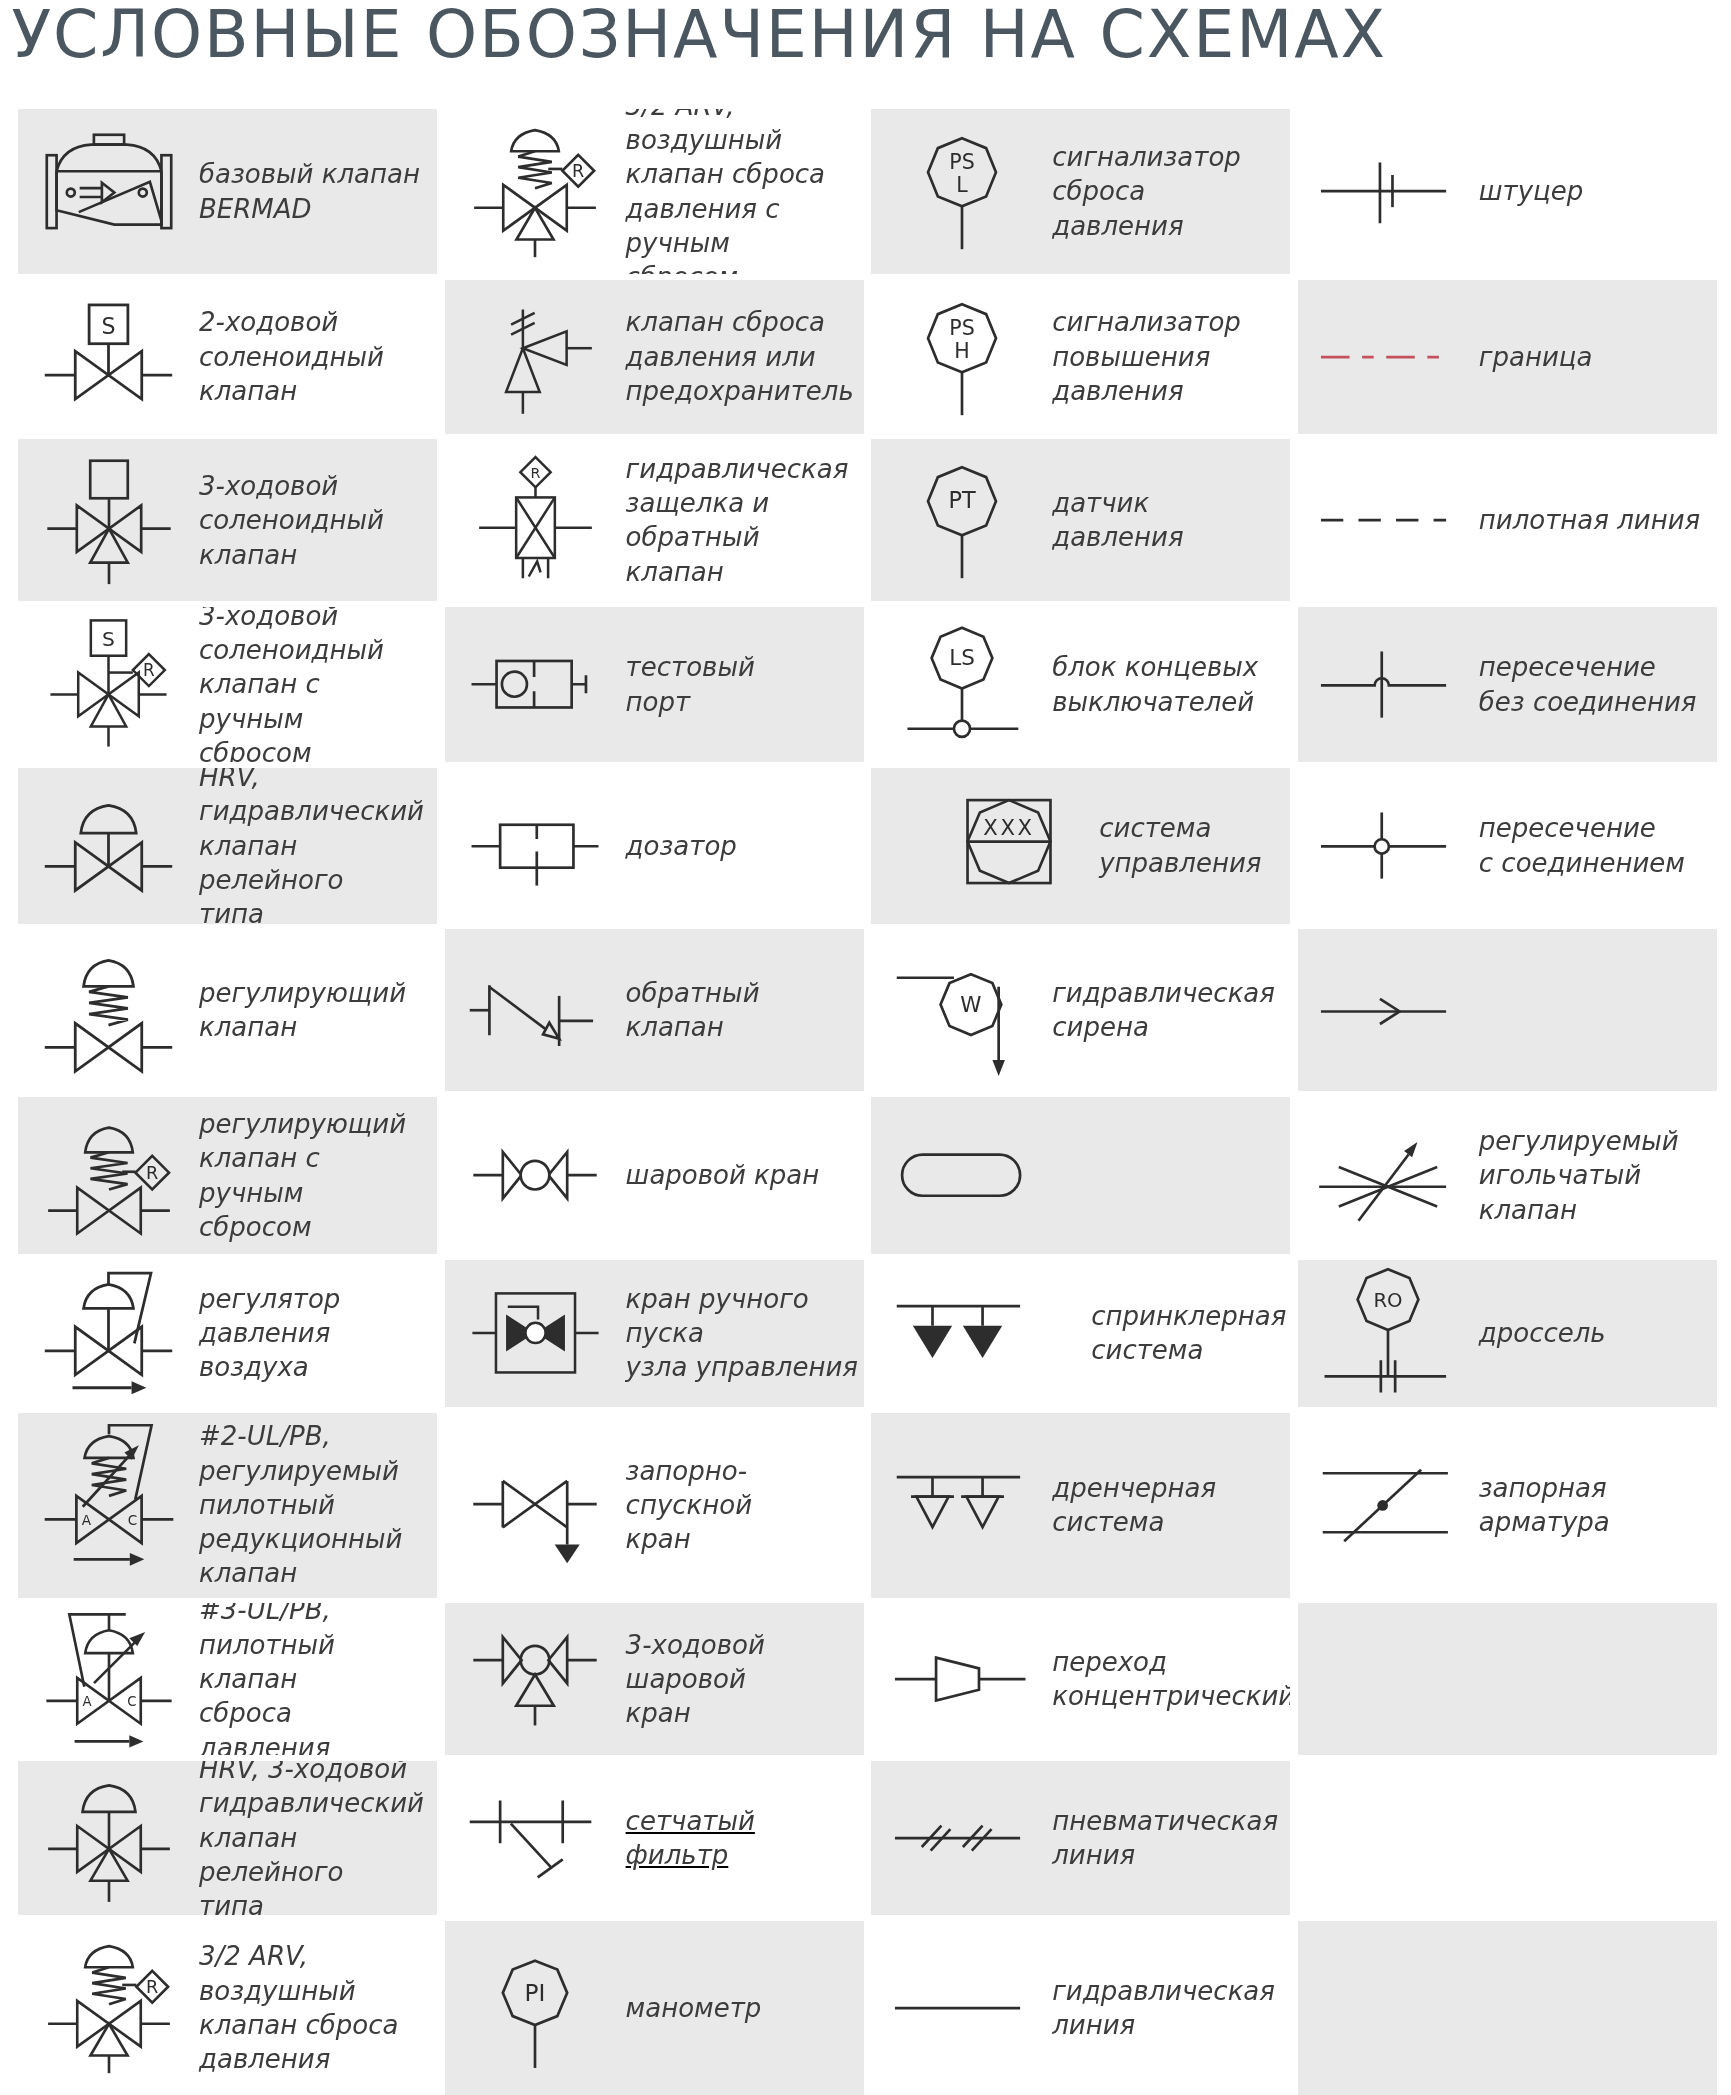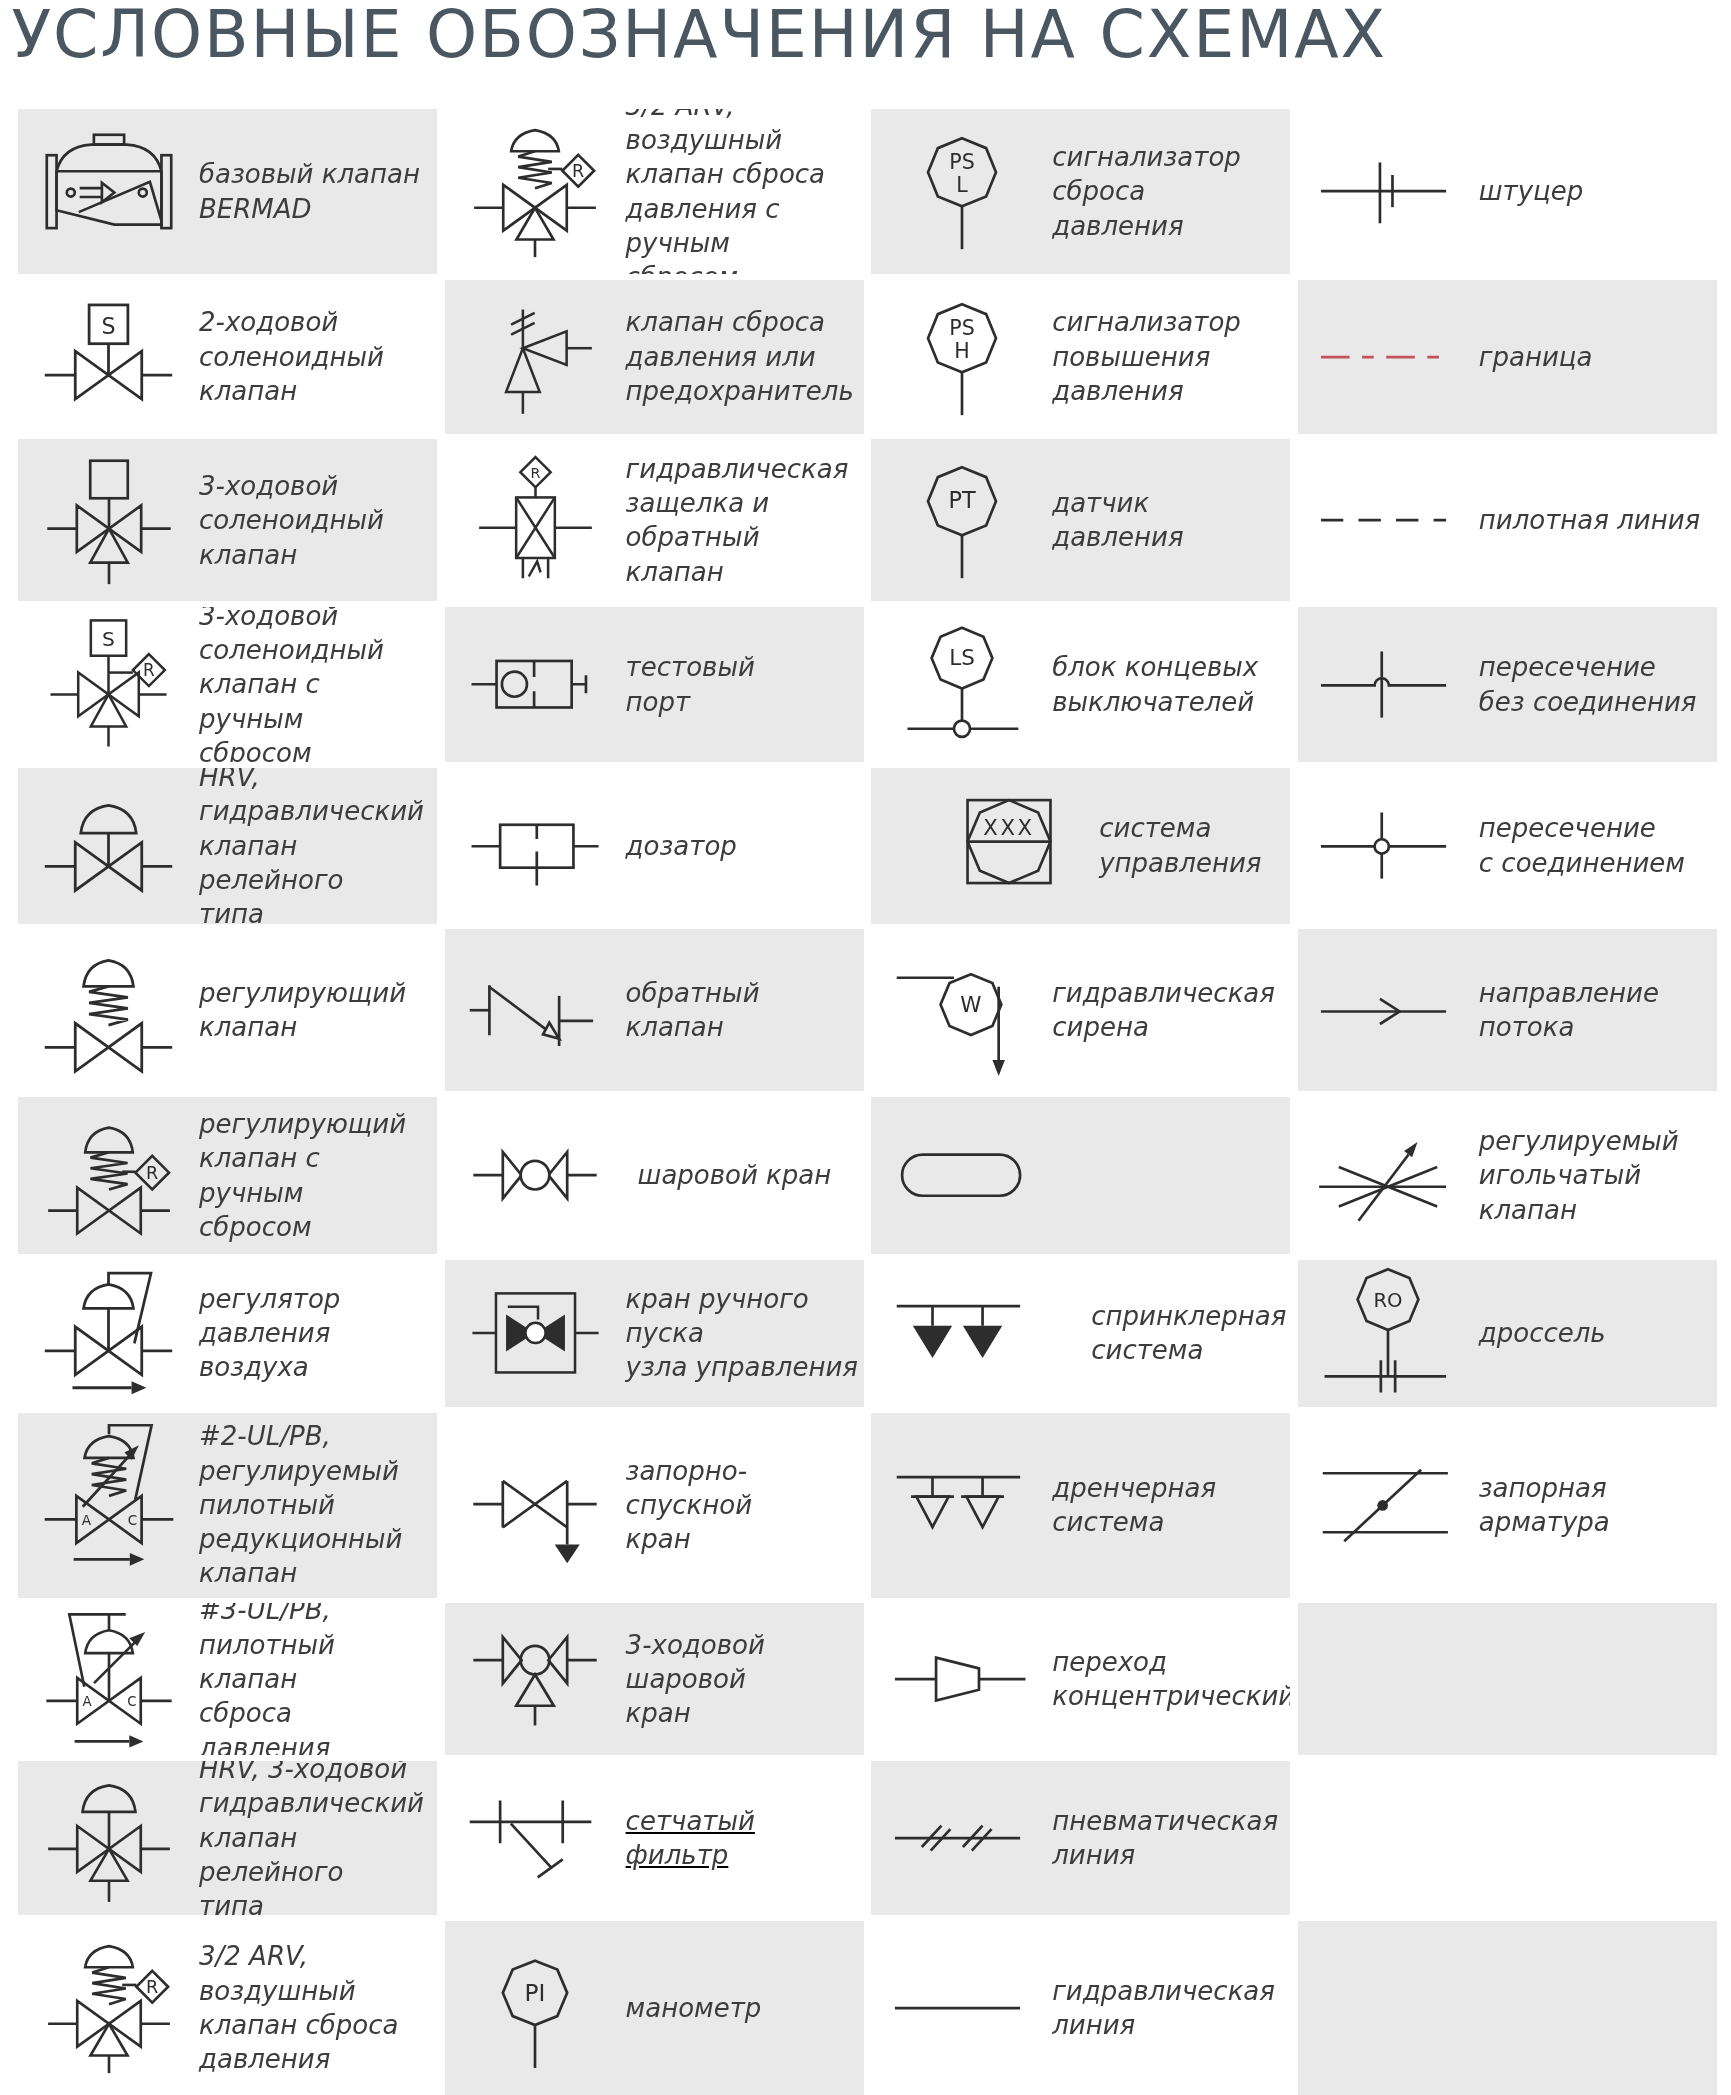--- a/index.html
+++ b/index.html
@@ -310,21 +310,21 @@
           <path d="M12 64 H34"></path>
           <path d="M34 36 V92"></path>
           <path d="M34 38 L98 86"></path>
           <polygon points="112,96 94,91 101,78"></polygon>
           <path d="M112 48 V104"></path>
           <path d="M112 76 H150"></path>
         </svg>
       </span>
       <div class="label">обратный клапан</div>
     </div>
-    <div class="cell white" style="grid-area: 7 / 2; gap: 12px;">
+    <div class="cell white" style="grid-area: 7 / 2;">
       <span class="sym">
         <svg width="152" viewBox="0 0 170 112" fill="none" stroke="#2d2d2d" stroke-width="3" stroke-linejoin="miter">
           <path d="M49 29 V81 L70 55 Z"></path>
           <path d="M121 29 V81 L100 55 Z"></path>
           <circle cx="85" cy="55" r="16" fill="#fff"></circle>
           <path d="M16 55 H49 M121 55 H154"></path>
         </svg>
       </span>
       <div class="label">шаровой кран</div>
     </div>
@@ -570,22 +570,20 @@
       <div class="label">пересечение
 с соединением</div>
     </div>
     <div class="cell gray" style="grid-area: 6 / 4;">
       <span class="sym">
         <svg width="152" viewBox="0 0 170 102" fill="none" stroke="#2d2d2d" stroke-width="3" stroke-linejoin="miter">
           <path d="M10 52 H150"></path>
           <path d="M76 38 L98 52 L76 66"></path>
         </svg>
       </span>
-      <div class="label">направление
-потока</div>
     </div>
     <div class="cell white" style="grid-area: 7 / 4;">
       <span class="sym">
         <svg width="152" viewBox="0 0 170 132" fill="none" stroke="#2d2d2d" stroke-width="3" stroke-linejoin="miter">
           <path d="M8 78 H150"></path>
           <path d="M30 56 L85 78 L140 56 M30 100 L85 78 L140 100"></path>
           <path d="M52 116 L108 42"></path>
           <polygon points="118,28 112,45 103,38" fill="#2d2d2d" stroke="none"></polygon>
         </svg>
       </span>

